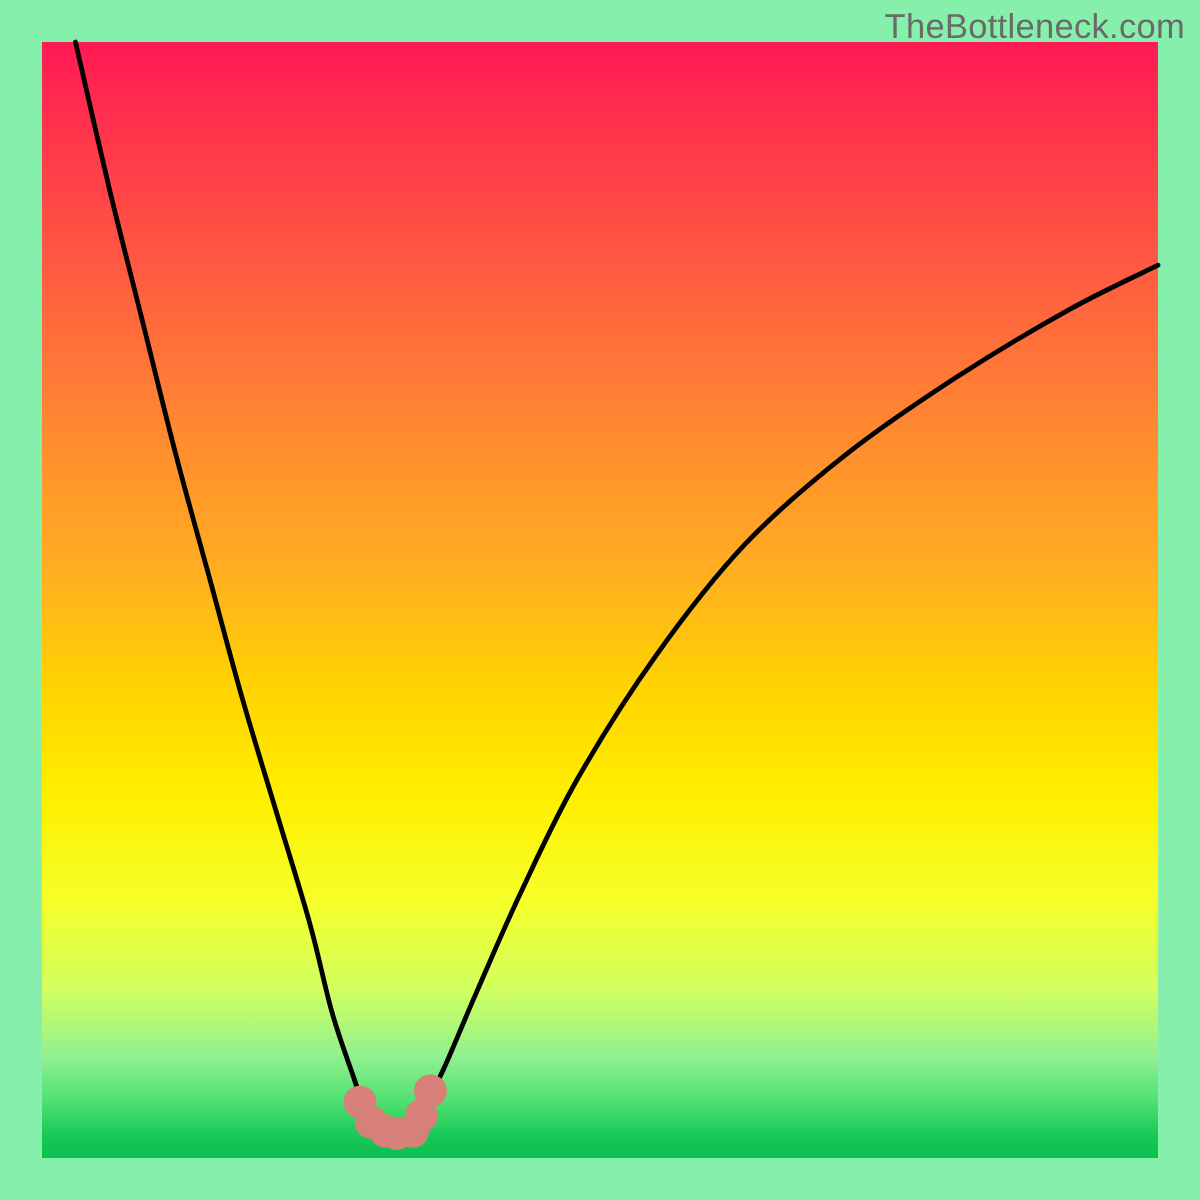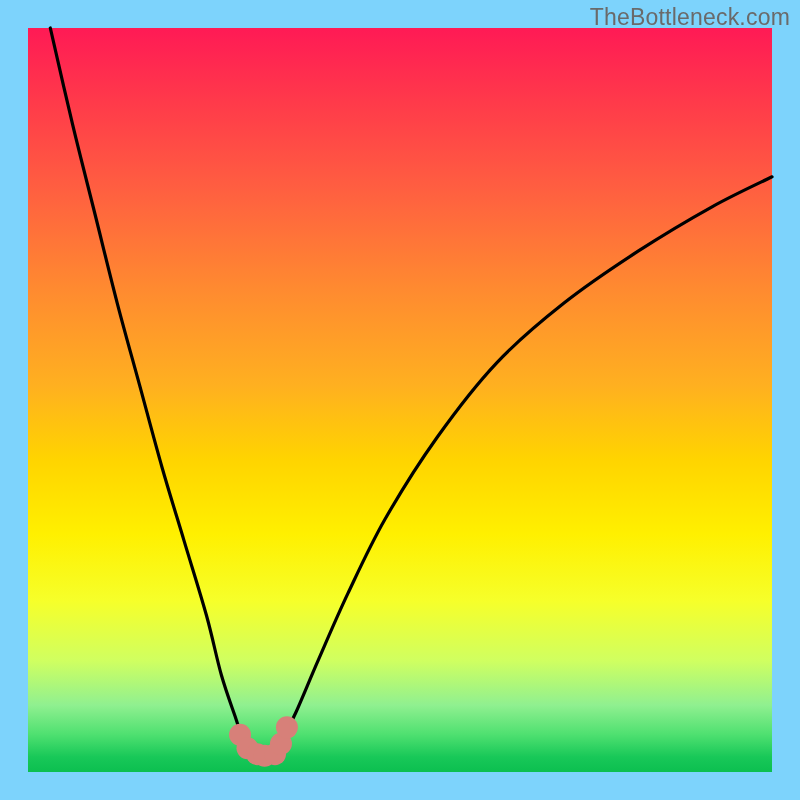--- a/index.html
+++ b/index.html
@@ -10,21 +10,21 @@
     background: #000;
     font-family: Arial, sans-serif;
     position: relative;
   }
   .frame {
     position: absolute;
     top: 0;
     left: 0;
     width: 800px;
     height: 800px;
-    background: #7dd3fc;
+    background: #86efac;
   }
   .plot {
     position: absolute;
     top: 28px;
     left: 28px;
     width: 744px;
     height: 744px;
     background: linear-gradient(to bottom,
       #ff1a55 0%,
       #ff3a4a 10%,

